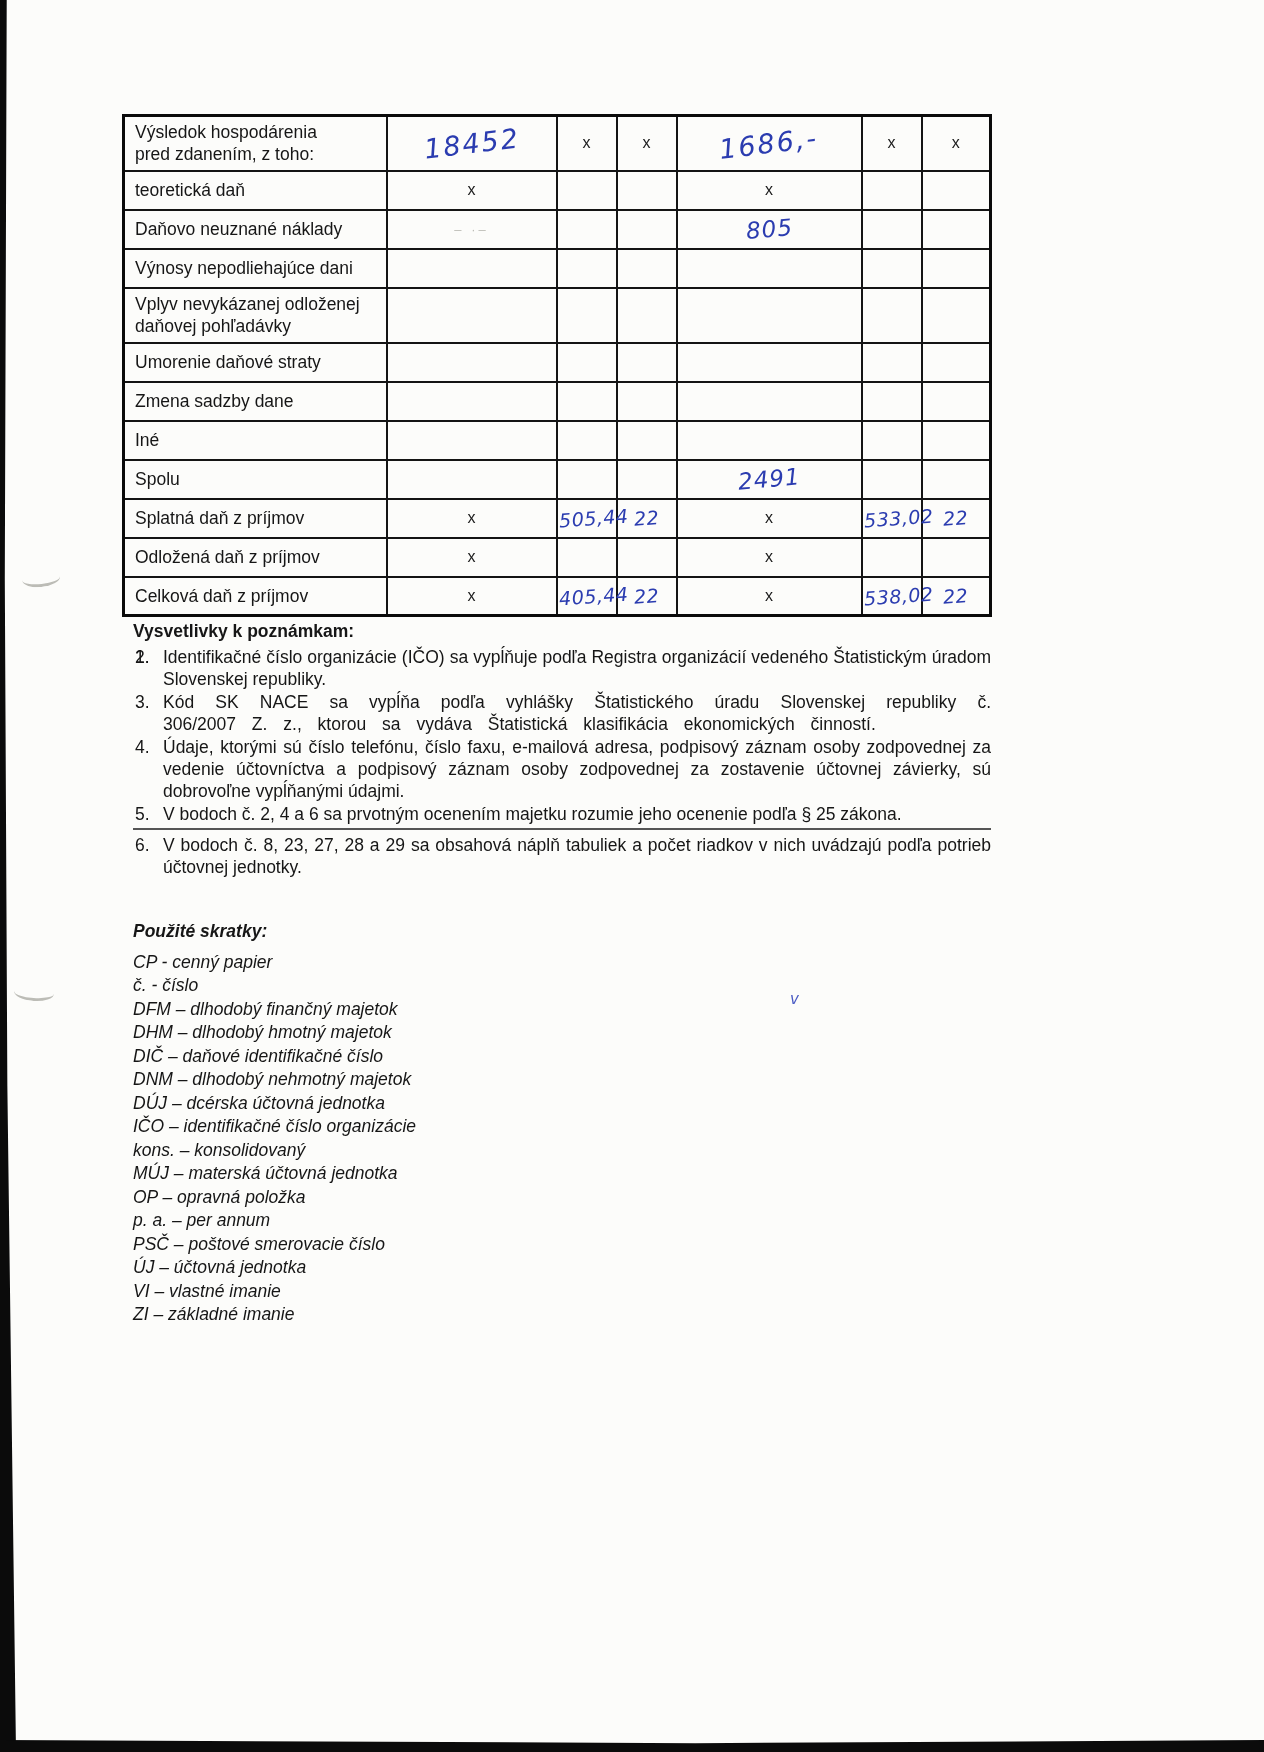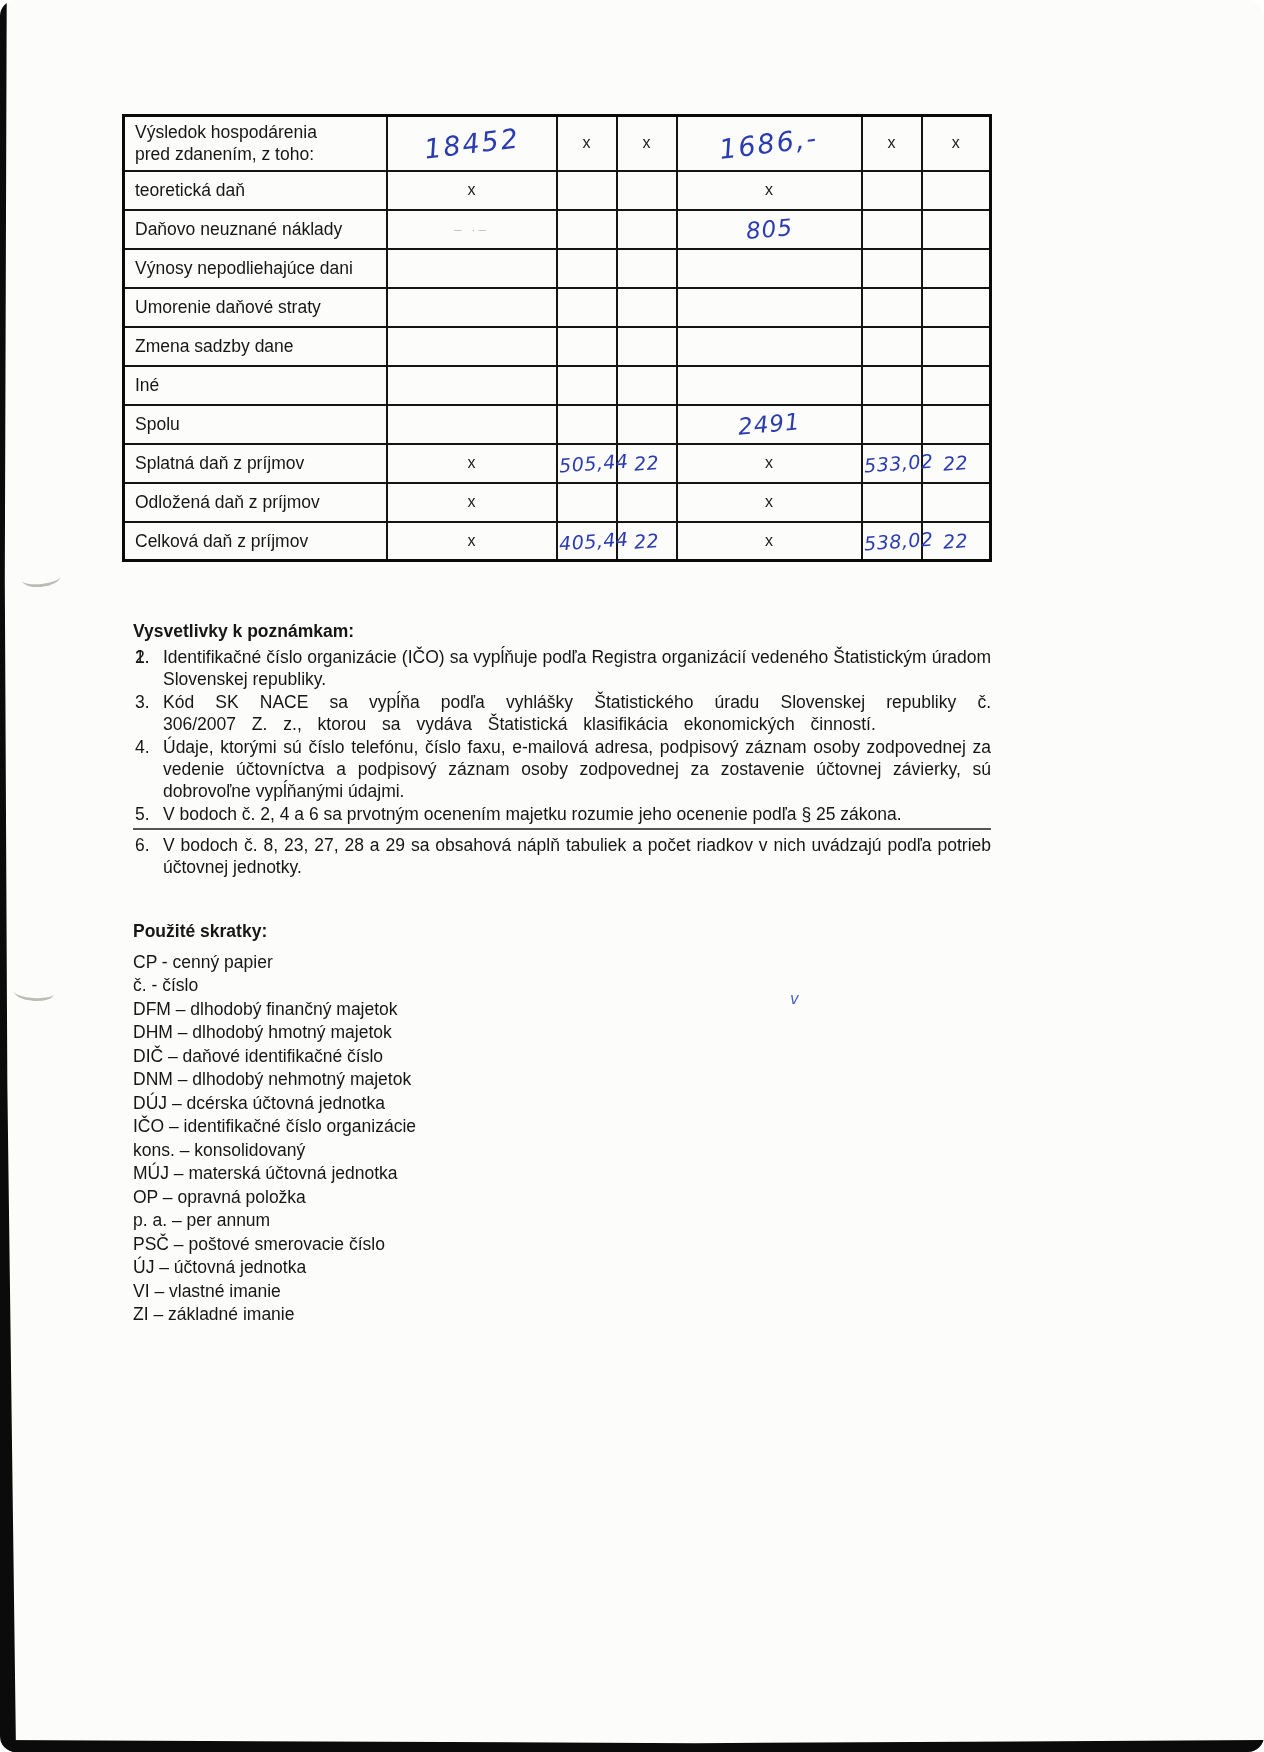--- a/index.html
+++ b/index.html
@@ -4,21 +4,20 @@
 <style>
   html, body { margin: 0; padding: 0; background: #ffffff; }
   .page {
     position: relative;
     width: 1264px;
     height: 1752px;
     background: #fcfcfa;
     font-family: "Liberation Sans", sans-serif;
     color: #161616;
     overflow: hidden;
-    border-radius: 16px;
   }
 
   
   .scan-edge-left {
     position: absolute; left: 0; top: 0; width: 16px; height: 1752px;
     background: #0b0b0b;
     clip-path: polygon(0 0, 42% 0, 30% 33%, 46% 62%, 100% 100%, 0 100%);
   }
   .scan-edge-bottom {
     position: absolute; left: 0; top: 1736px; width: 100%; height: 16px;
@@ -65,21 +64,21 @@
   .section-title { font-weight: bold; margin-bottom: 4px; }
   .notes ol { list-style: none; margin: 0; padding: 0; }
   .note-item { position: relative; padding-left: 30px; text-align: justify; margin-bottom: 1px; }
   .note-num { position: absolute; left: 2px; }
   .note-item.wide { word-spacing: 11px; }
   .note-item.underlined { border-bottom: 2px solid #555; padding-bottom: 3px; margin-bottom: 4px; }
 
   
   .abbr {
     position: absolute; left: 133px; top: 920px; width: 700px;
-    font-size: 17.5px; line-height: 23.5px;
+    font-size: 17.5px; line-height: 23.5px; font-style: italic;
   }
   .abbr .section-title { margin-bottom: 7px; }
   .abbr ul { list-style: none; margin: 0; padding: 0; }
 
   .margin-mark {
     position: absolute; left: 790px; top: 990px;
     font-family: "DejaVu Sans", sans-serif; font-style: italic;
     font-size: 15px; color: #4a5bc4;
   }
 </style>
@@ -127,20 +126,30 @@
           <td class="label">Daňovo neuznané náklady</td>
           <td class="cell"><span class="faint">– ·–</span></td>
           <td class="cell"></td>
           <td class="cell"></td>
           <td class="cell"><span class="hand-md">805</span></td>
           <td class="cell"></td>
           <td class="cell"></td>
         </tr>
         <tr>
           <td class="label">Výnosy nepodliehajúce dani</td>
+          <td class="cell"></td>
+          <td class="cell"></td>
+          <td class="cell"></td>
+          <td class="cell"></td>
+          <td class="cell"></td>
+          <td class="cell"></td>
+        </tr>
+        <tr>
+          <td class="label">Vplyv nevykázanej odloženej
+daňovej pohľadávky</td>
           <td class="cell"></td>
           <td class="cell"></td>
           <td class="cell"></td>
           <td class="cell"></td>
           <td class="cell"></td>
           <td class="cell"></td>
         </tr>
         <tr>
           <td class="label">Umorenie daňové straty</td>
           <td class="cell"></td>

